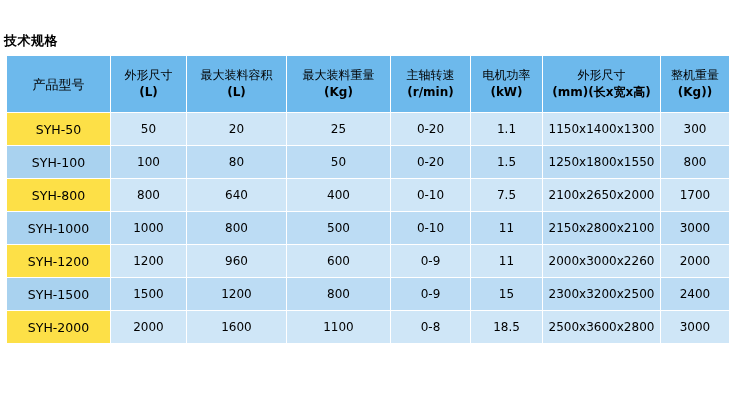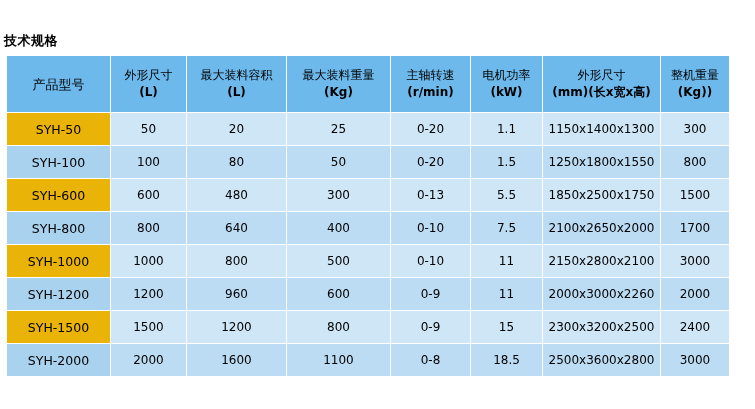--- a/index.html
+++ b/index.html
@@ -61,21 +61,21 @@
     font-size: 13px;
   }
   tbody td {
     height: 32px;
     background: #cfe6f7;
   }
   tbody tr:nth-child(even) td {
     background: #bcdcf4;
   }
   tbody td.model {
-    background: #eab308;
+    background: #fde047;
     font-size: 12.5px;
   }
   tbody tr:nth-child(even) td.model {
     background: #a9d2ef;
   }
   
   col.c0 { width: 104px; }
   col.c1 { width: 76px; }
   col.c2 { width: 100px; }
   col.c3 { width: 104px; }
@@ -153,30 +153,20 @@
         <td class="model">SYH-100</td>
         <td>100</td>
         <td>80</td>
         <td>50</td>
         <td>0-20</td>
         <td>1.5</td>
         <td>1250x1800x1550</td>
         <td>800</td>
       </tr>
       <tr>
-        <td class="model">SYH-600</td>
-        <td>600</td>
-        <td>480</td>
-        <td>300</td>
-        <td>0-13</td>
-        <td>5.5</td>
-        <td>1850x2500x1750</td>
-        <td>1500</td>
-      </tr>
-      <tr>
         <td class="model">SYH-800</td>
         <td>800</td>
         <td>640</td>
         <td>400</td>
         <td>0-10</td>
         <td>7.5</td>
         <td>2100x2650x2000</td>
         <td>1700</td>
       </tr>
       <tr>

